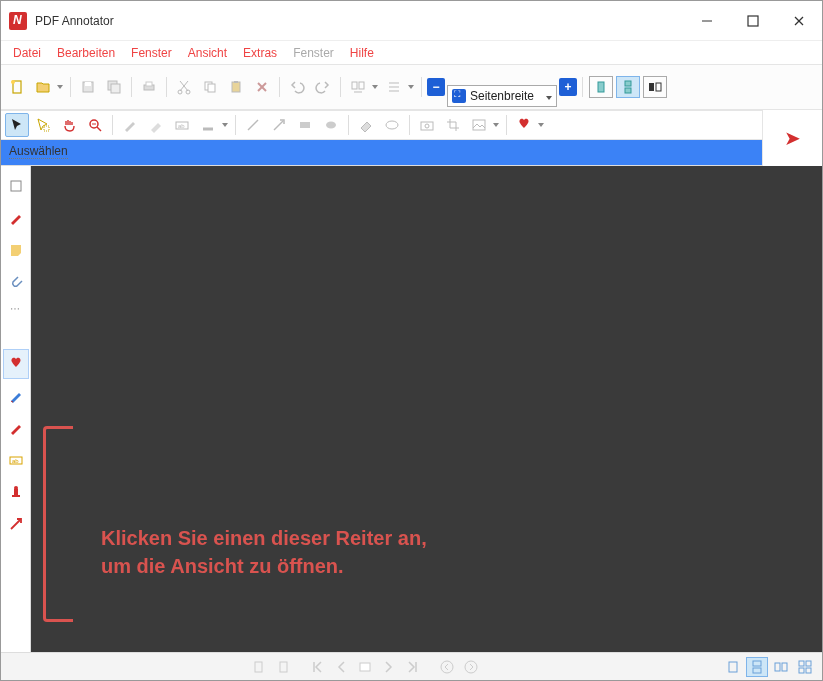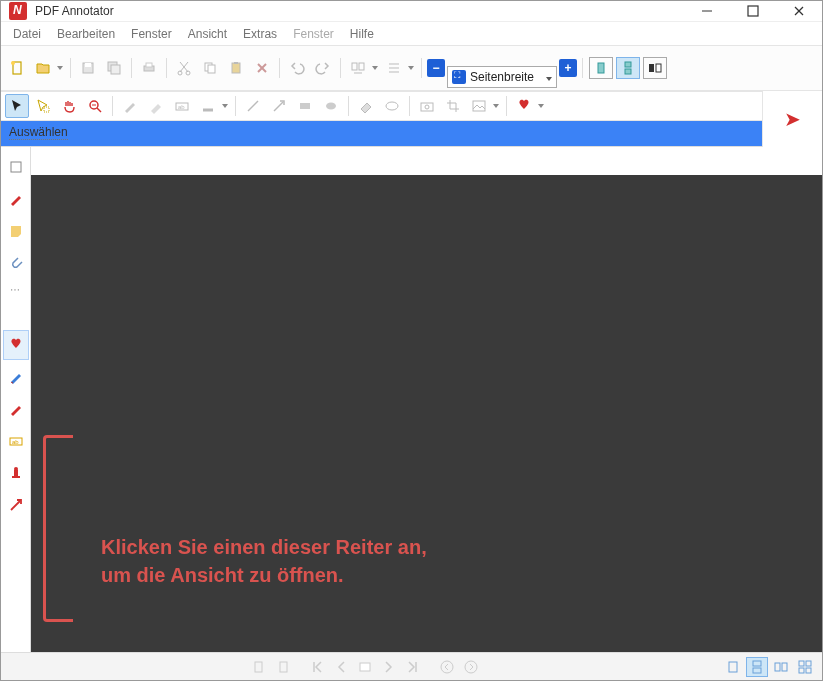--- a/index.html
+++ b/index.html
@@ -1,27 +1,27 @@
 <!DOCTYPE html>
 <html><head>
 <meta charset="utf-8">
 <style>
   * { box-sizing: border-box; margin: 0; padding: 0; }
   body { font-family: "Segoe UI", Tahoma, sans-serif; font-size: 12px; background: #fff; width: 823px; height: 681px; overflow: hidden; border: 1px solid #999; display: flex; flex-direction: column; }
   
   
-  .titlebar { height: 21px; display: flex; align-items: center; padding: 0 0 0 8px; background: #fff; border-bottom: 1px solid #eee; }
+  .titlebar { height: 40px; display: flex; align-items: center; padding: 0 0 0 8px; background: #fff; border-bottom: 1px solid #eee; }
   .titlebar .app-icon { width: 18px; height: 18px; background: #d32f2f; border-radius: 2px; position: relative; margin-right: 8px; flex-shrink:0; }
   .titlebar .app-icon::after { content:'N'; color:#fff; font-weight:bold; font-size:12px; position:absolute; left:4px; top:1px; font-style:italic; }
   .titlebar .title { flex:1; color:#333; font-size:12px; }
   .titlebar .winbtn { width: 46px; height: 32px; display:flex; align-items:center; justify-content:center; }
   
   
   .menubar { height: 24px; display: flex; align-items: center; padding: 0 6px; gap: 4px; background: #fff; border-bottom: 1px solid #e5e5e5; }
-  .menubar .menuitem { padding: 2px 6px; color: #737373; }
+  .menubar .menuitem { padding: 2px 6px; color: #ef4444; }
   .menubar .menuitem.disabled { color: #aaa; }
   
   
   .toolbar { display: flex; align-items: center; padding: 2px 4px; gap: 2px; background: #fcfcfc; border-bottom:1px solid #e5e5e5; min-height:30px; }
   .toolbar2 { background:#fff; border-top:1px solid #e5e5e5; border-bottom:1px solid #e5e5e5; }
   .sep { width:1px; height:20px; background:#ddd; margin: 0 3px; }
   .tbtn { width:24px; height:24px; display:flex; align-items:center; justify-content:center; border:1px solid transparent; border-radius:2px; color:#666; position:relative; }
   .tbtn.selected { border-color:#7eb4ea; background:#cde6f7; }
   .tbtn.disabled { color:#ccc; }
   .drop { width:10px; display:flex; align-items:center; justify-content:center; margin-left:-2px; }
@@ -46,21 +46,21 @@
   .toolrow2-inner { flex:1; display:flex; flex-direction:column; }
   .tooltip-label { height:26px; padding: 4px 8px; font-size:12px; color:#333; border-bottom: 1px solid #ddd; background:#3b82f6; }
   .tooltip-label span { border-bottom:1px dotted #777; }
   
   
   .content-row { flex:1; display:flex; overflow:hidden; }
   .sidebar { width:30px; background:#fff; border-right:1px solid #ddd; display:flex; flex-direction:column; align-items:center; padding-top:4px; gap:0; }
   .side-tab { width:26px; height:30px; display:flex; align-items:center; justify-content:center; margin:1px 0; border:1px solid transparent; position:relative; }
   .side-tab.active { border-color:#aecff7; background:#e5f1fb; }
   .side-gap { height:20px; display:flex; align-items:center; justify-content:center; color:#888; font-size:10px; letter-spacing:1px; }
-  .canvas-area { flex:1; background:#3a3a3a; position:relative; overflow:hidden;margin-top:28px; }
+  .canvas-area { flex:1; background:#3a3a3a; position:relative; overflow:hidden; }
   
   .hint-bracket { position:absolute; left:12px; top:260px; bottom:30px; width:30px; border-left:3px solid #d9534f; border-top:3px solid #d9534f; border-bottom:3px solid #d9534f; border-radius: 4px 0 0 4px; }
   .hint-text { position:absolute; left:70px; top:358px; color:#d9534f; font-size:20px; font-weight:bold; line-height:1.4; }
   
   
   .statusbar { height:28px; background:#f4f4f4; border-top:1px solid #ddd; display:flex; align-items:center; padding:0 6px; }
   .status-center { flex:1; display:flex; justify-content:center; gap:2px; }
   .status-right { display:flex; gap:2px; }
   .sbtn { width:22px; height:20px; display:flex; align-items:center; justify-content:center; border:1px solid transparent; color:#888; }
   .sbtn.dis { color:#ccc; }

